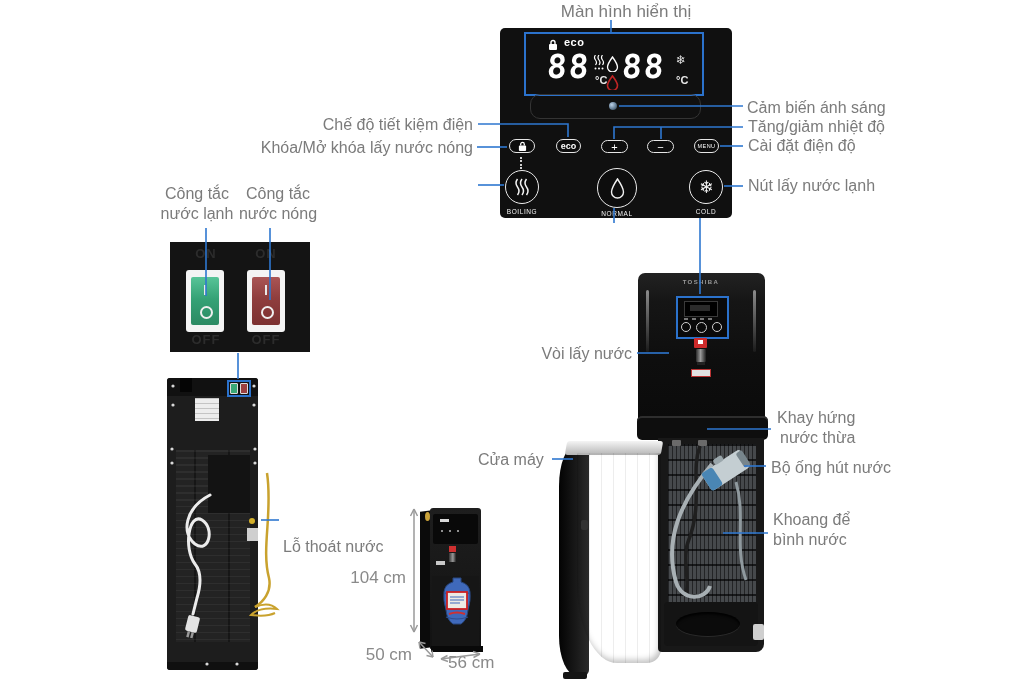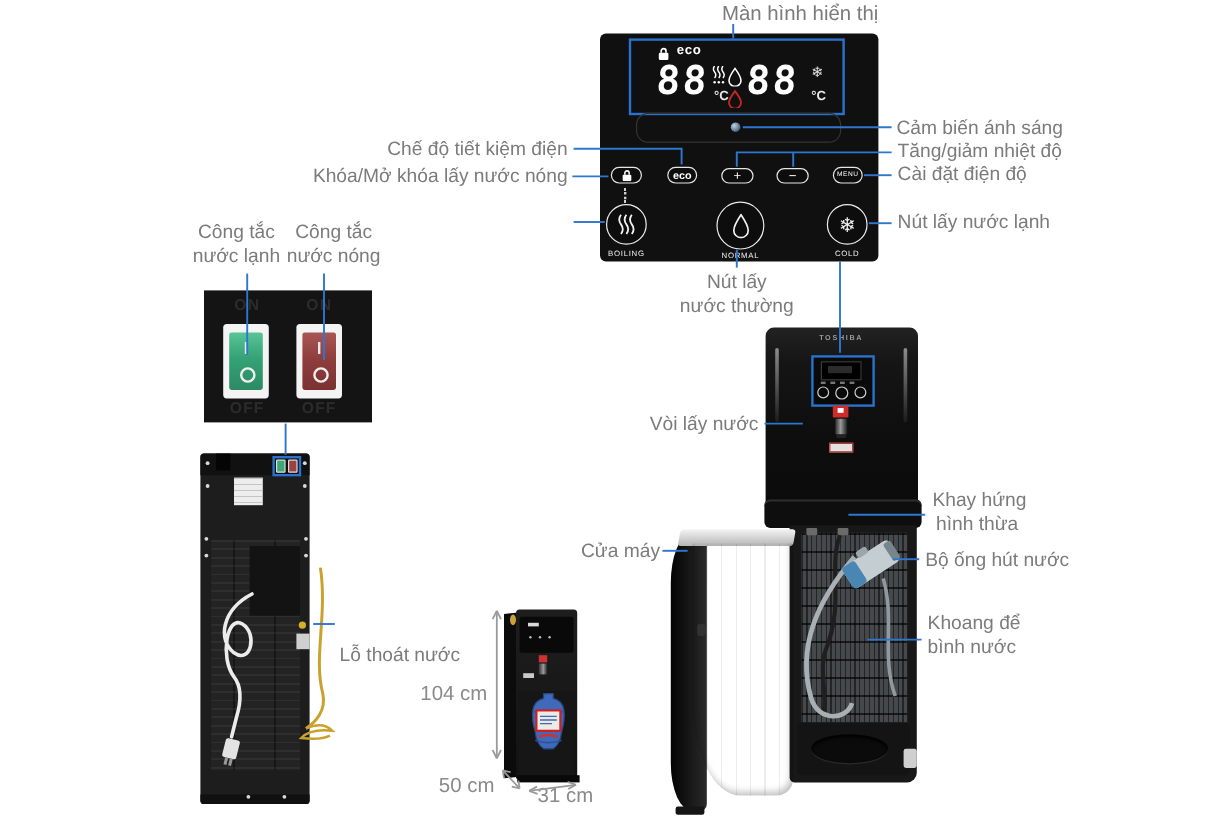--- a/index.html
+++ b/index.html
@@ -162,31 +162,27 @@
       <path d="M7.5 1 C7.5 1 1.5 10 1.5 14 a6 6 0 0 0 12 0 C13.5 10 7.5 1 7.5 1 Z" fill="none" stroke="#f2f2f2" stroke-width="1.4"></path>
     </svg>
   </div>
   <div class="circle" style="left:689px;top:170px;width:34px;height:34px;">
     <span style="color:#f2f2f2;font-size:17px;line-height:17px;">❄</span>
   </div>
   <span class="ctext" style="left:492px;top:208px;width:60px;">BOILING</span>
   <span class="ctext" style="left:587px;top:210px;width:60px;">NORMAL</span>
   <span class="ctext" style="left:676px;top:208px;width:60px;">COLD</span>
 
-  <div class="lbl" style="left:520px;top:2px;width:212px;text-align:right;font-size:17px;">Màn hình hiển thị</div>
+  <div class="lbl" style="left:520px;top:2px;width:212px;text-align:center;font-size:17px;">Màn hình hiển thị</div>
   <div class="lbl" style="left:250px;top:138px;width:223px;text-align:right;">Khóa/Mở khóa lấy nước nóng</div>
   <div class="lbl" style="left:270px;top:115px;width:203px;text-align:right;">Chế độ tiết kiệm điện</div>
   <div class="lbl" style="left:747px;top:98px;">Cảm biến ánh sáng</div>
   <div class="lbl" style="left:748px;top:117px;">Tăng/giảm nhiệt độ</div>
   <div class="lbl" style="left:748px;top:136px;">Cài đặt điện độ</div>
   <div class="lbl" style="left:748px;top:176px;">Nút lấy nước lạnh</div>
-  <div class="lbl lbl2" style="left:549px;top:226px;width:130px;text-align:center;">
-    <span>Nút lấy</span><br>
-    <span>nước thường</span>
-  </div>
 
   <div class="lbl lbl2" style="left:148px;top:184px;width:98px;text-align:center;">
     <span>Công tắc</span><br>
     <span>nước lạnh</span>
   </div>
   <div class="lbl lbl2" style="left:229px;top:184px;width:98px;text-align:center;">
     <span>Công tắc</span><br>
     <span>nước nóng</span>
   </div>
   <div class="swphoto">
@@ -260,21 +256,21 @@
   <svg class="abs" style="left:441px;top:577px;" width="32" height="50" viewBox="0 0 32 50">
     <path d="M12 1 h8 v4 q8 2 9 10 q1 8 -2 18 q-1 10 -7 14 h-8 q-6 -4 -7 -14 q-3 -10 -2 -18 q1 -8 9 -10 Z" fill="#3f69bb" stroke="#28477e" stroke-width="1"></path>
     <path d="M4 16 q12 4 24 0 M4 30 q12 4 24 0 M5 40 q11 4 22 0" stroke="#2d4f93" stroke-width="1.2" fill="none"></path>
     <rect x="6" y="15" width="20" height="17" fill="#eceae4" stroke="#cc2020" stroke-width="1.8"></rect>
     <path d="M9 20 h14 M9 23 h14 M9 26 h10" stroke="#3f69bb" stroke-width="1.2"></path>
     <path d="M8 37 q8 -3 16 0" stroke="#d03030" stroke-width="2" fill="none"></path>
   </svg>
   <div class="sd-base"></div>
   <div class="dim" style="left:348px;top:568px;width:58px;text-align:right;">104 cm</div>
   <div class="dim" style="left:362px;top:645px;width:50px;text-align:right;">50 cm</div>
-  <div class="dim" style="left:448px;top:653px;">31 cm</div>
+  <div class="dim" style="left:448px;top:653px;">56 cm</div>
 
   <div class="du-top"></div>
   <div class="du-hl" style="left:646px;"></div>
   <div class="du-hl" style="left:753px;"></div>
   <div class="du-brand">TOSHIBA</div>
   <div class="du-phl"></div>
   <div class="du-disp">
       <i></i>
     </div>
   <span class="du-mark" style="left:684px;top:318px;"></span>
@@ -312,24 +308,24 @@
     <path d="M176 52 C186 86 174 116 186 150" stroke="#8f999e" stroke-width="3" fill="none"></path>
     <g transform="rotate(-33 167 40)">
       <rect x="143" y="29" width="46" height="21" rx="4" fill="#c4ced2"></rect>
       <rect x="143" y="29" width="13" height="21" rx="3" fill="#4a86b4"></rect>
       <rect x="183" y="31" width="7" height="17" rx="2" fill="#77858c"></rect>
       <rect x="160" y="24" width="10" height="6" rx="2" fill="#9aa6ab"></rect>
     </g>
   </svg>
 
   <div class="lbl" style="left:505px;top:344px;width:127px;text-align:right;">Vòi lấy nước</div>
-  <div class="lbl" style="left:478px;top:450px;width:72px;text-align:right;">Cửa máy</div>
+  <div class="lbl" style="left:478px;top:450px;width:72px;text-align:left;">Cửa máy</div>
   <div class="lbl lbl2" style="left:777px;top:408px;">
     <span>Khay hứng</span><br>
-    <span style="margin-left:3px;">hình thừa</span>
+    <span style="margin-left:3px;">nước thừa</span>
   </div>
   <div class="lbl" style="left:771px;top:458px;">Bộ ống hút nước</div>
   <div class="lbl lbl2" style="left:773px;top:510px;">
     <span>Khoang để</span><br>
     <span>bình nước</span>
   </div>
 
   <svg class="overlay" width="1020" height="680" viewBox="0 0 1020 680">
     <g stroke="#2e77d0" stroke-width="1.6" fill="none">
       <path d="M611 20 V32"></path>

